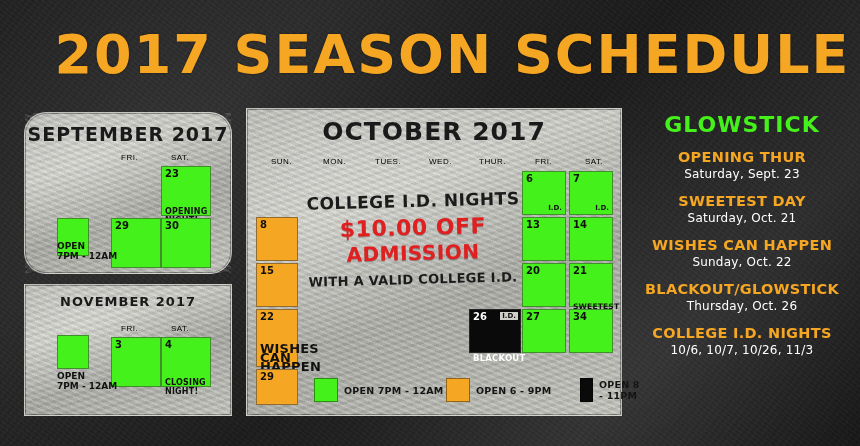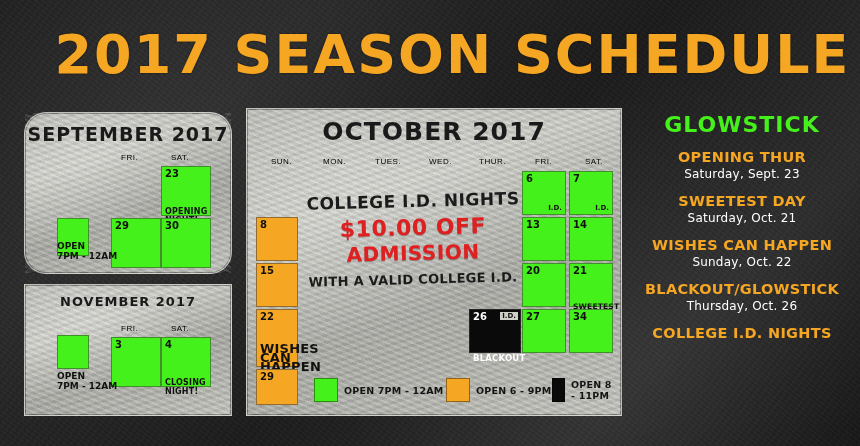--- a/index.html
+++ b/index.html
@@ -273,21 +273,21 @@
 
   <div class="legend">
     <div class="legend-item" style="left:58px;">
       <span class="swatch green"></span>
       <span class="legend-text">OPEN 7PM - 12AM</span>
     </div>
     <div class="legend-item" style="left:190px;">
       <span class="swatch orange"></span>
       <span class="legend-text">OPEN 6 - 9PM</span>
     </div>
-    <div class="legend-item" style="left:296px;">
+    <div class="legend-item" style="left:296px;padding-left:28px;">
       <span class="swatch black"></span>
       <span class="legend-text">OPEN 8 - 11PM</span>
     </div>
   </div>
 
   <div class="promo">
     <div class="promo-title">GLOWSTICK</div>
 
     <div class="promo-item">
       <div class="promo-name">OPENING THUR</div>
@@ -300,15 +300,16 @@
     <div class="promo-item">
       <div class="promo-name">WISHES CAN HAPPEN</div>
       <div class="promo-date">Sunday, Oct. 22</div>
     </div>
     <div class="promo-item">
       <div class="promo-name">BLACKOUT/GLOWSTICK</div>
       <div class="promo-date">Thursday, Oct. 26</div>
     </div>
     <div class="promo-item">
       <div class="promo-name">COLLEGE I.D. NIGHTS</div>
+      <div class="promo-date">10/6, 10/7, 10/26, 11/3</div>
     </div>
   </div>
 </div>
 
 </body></html>

